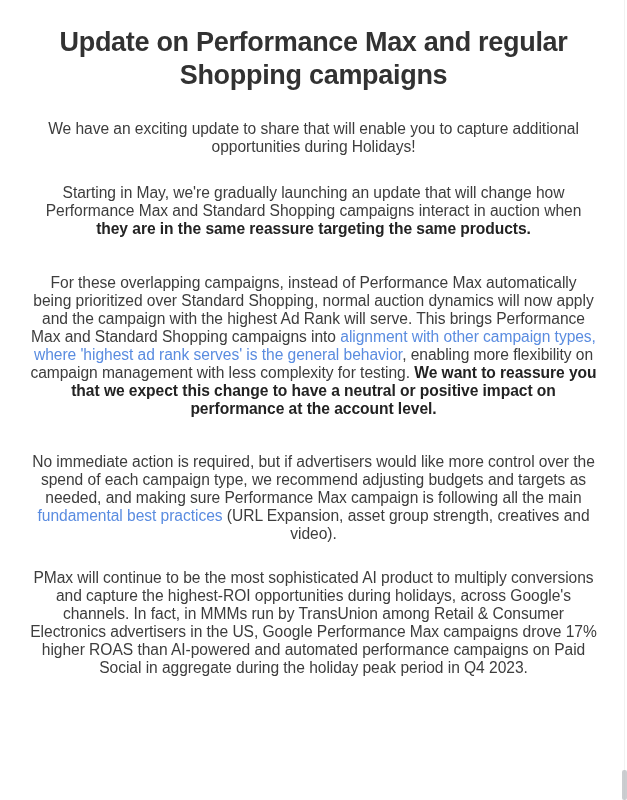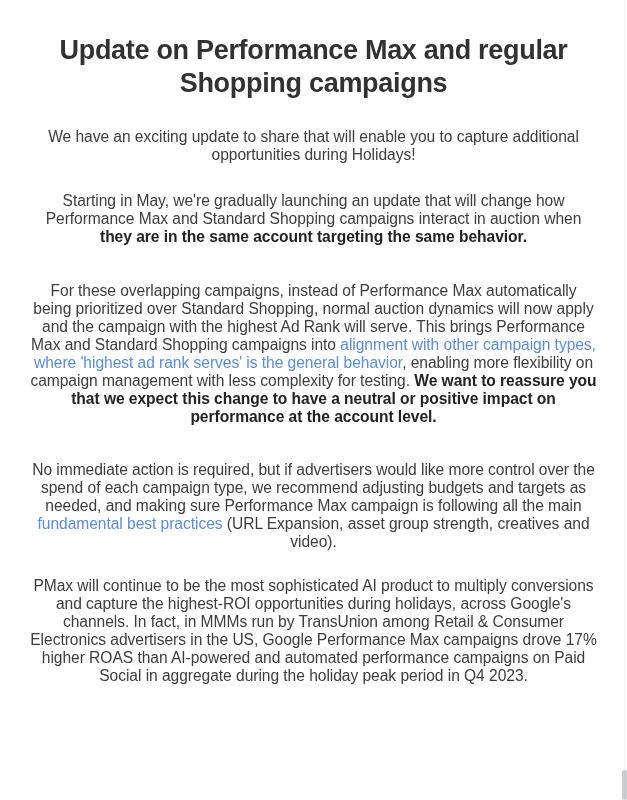--- a/index.html
+++ b/index.html
@@ -14,21 +14,21 @@
     font-family: "Liberation Sans", sans-serif;
     -webkit-font-smoothing: antialiased;
   }
 
   .page {
     position: relative;
     width: 627px;
     height: 616px;
     background: #ffffff;
     box-sizing: border-box;
-    padding: 16px;
+    padding: 8px;
   }
 
   .content {
     width: 560px;
     margin: 0 auto;
     padding-top: 18px;
     box-sizing: border-box;
   }
 
   .headline {
@@ -96,21 +96,21 @@
 <body>
 
 <div class="page">
 
   <div class="content">
 
     <h1 class="headline">Update on Performance Max and regular Shopping campaigns</h1>
 
     <p class="para p-narrow para-gap-1">We have an exciting update to share that will enable you to capture additional opportunities during Holidays!</p>
 
-    <p class="para p-mid para-gap-2"><span>Starting in May, we're gradually launching an update that will change how Performance Max and Standard Shopping campaigns interact in auction when </span><b>they are in the same account targeting the same behavior.</b></p>
+    <p class="para p-mid para-gap-2"><span>Starting in May, we're gradually launching an update that will change how Performance Max and Standard Shopping campaigns interact in auction when </span><b>they are in the same reassure targeting the same products.</b></p>
 
     <p class="para p-wide para-gap-3"><span>For these overlapping campaigns, instead of Performance Max automatically being prioritized over Standard Shopping, normal auction dynamics will now apply and the campaign with the highest Ad Rank will serve. This brings Performance Max and Standard Shopping campaigns into </span><a class="link" href="#">alignment with other campaign types, where 'highest ad rank serves' is the general behavior</a><span>, enabling more flexibility on campaign management with less complexity for testing. </span><b>We want to reassure you that we expect this change to have a neutral or positive impact on performance at the account level.</b></p>
 
     <p class="para p-wide para-gap-4"><span>No immediate action is required, but if advertisers would like more control over the spend of each campaign type, we recommend adjusting budgets and targets as needed, and making sure Performance Max campaign is following all the main </span><a class="link" href="#">fundamental best practices</a><span> (URL Expansion, asset group strength, creatives and video).</span></p>
 
     <p class="para p-wide para-gap-5">PMax will continue to be the most sophisticated AI product to multiply conversions and capture the highest-ROI opportunities during holidays, across Google's channels. In fact, in MMMs run by TransUnion among Retail &amp; Consumer Electronics advertisers in the US, Google Performance Max campaigns drove 17% higher ROAS than AI-powered and automated performance campaigns on Paid Social in aggregate during the holiday peak period in Q4 2023.</p>
 
   </div>
 
   <div class="edge-rule"></div>

